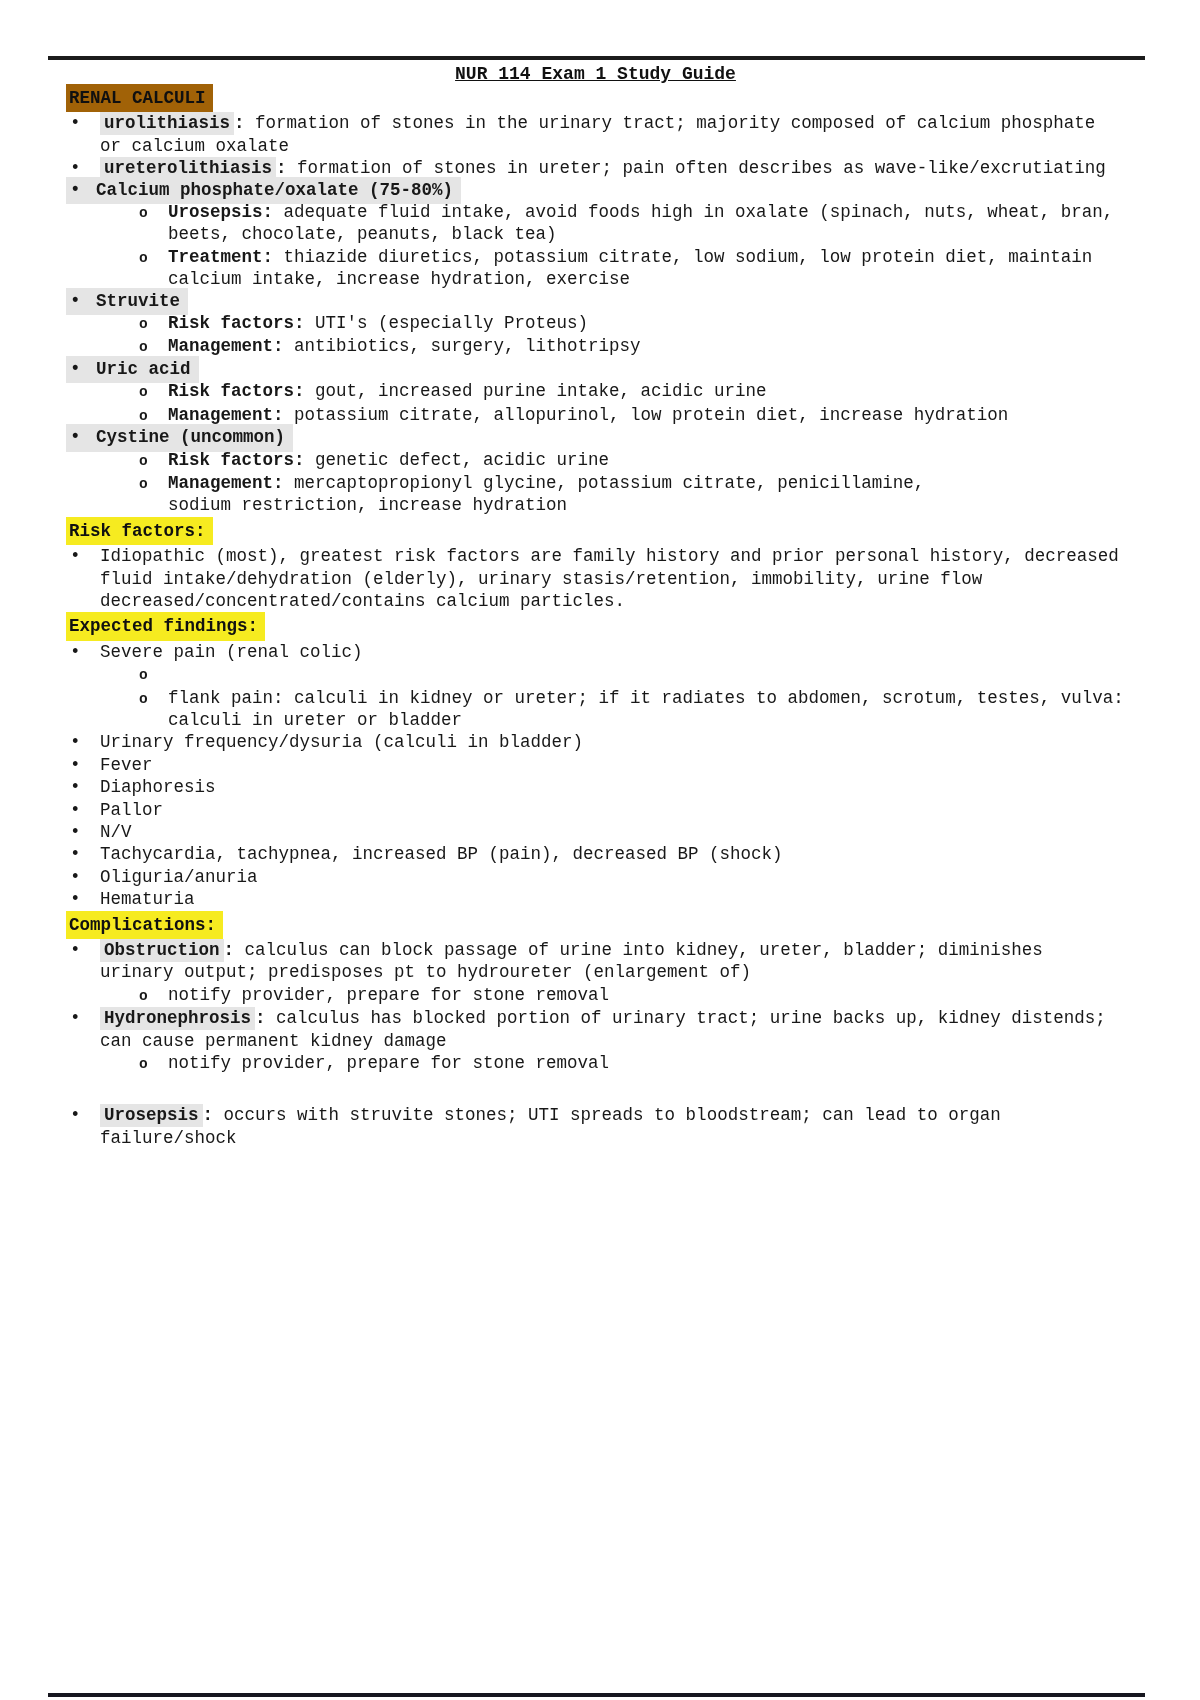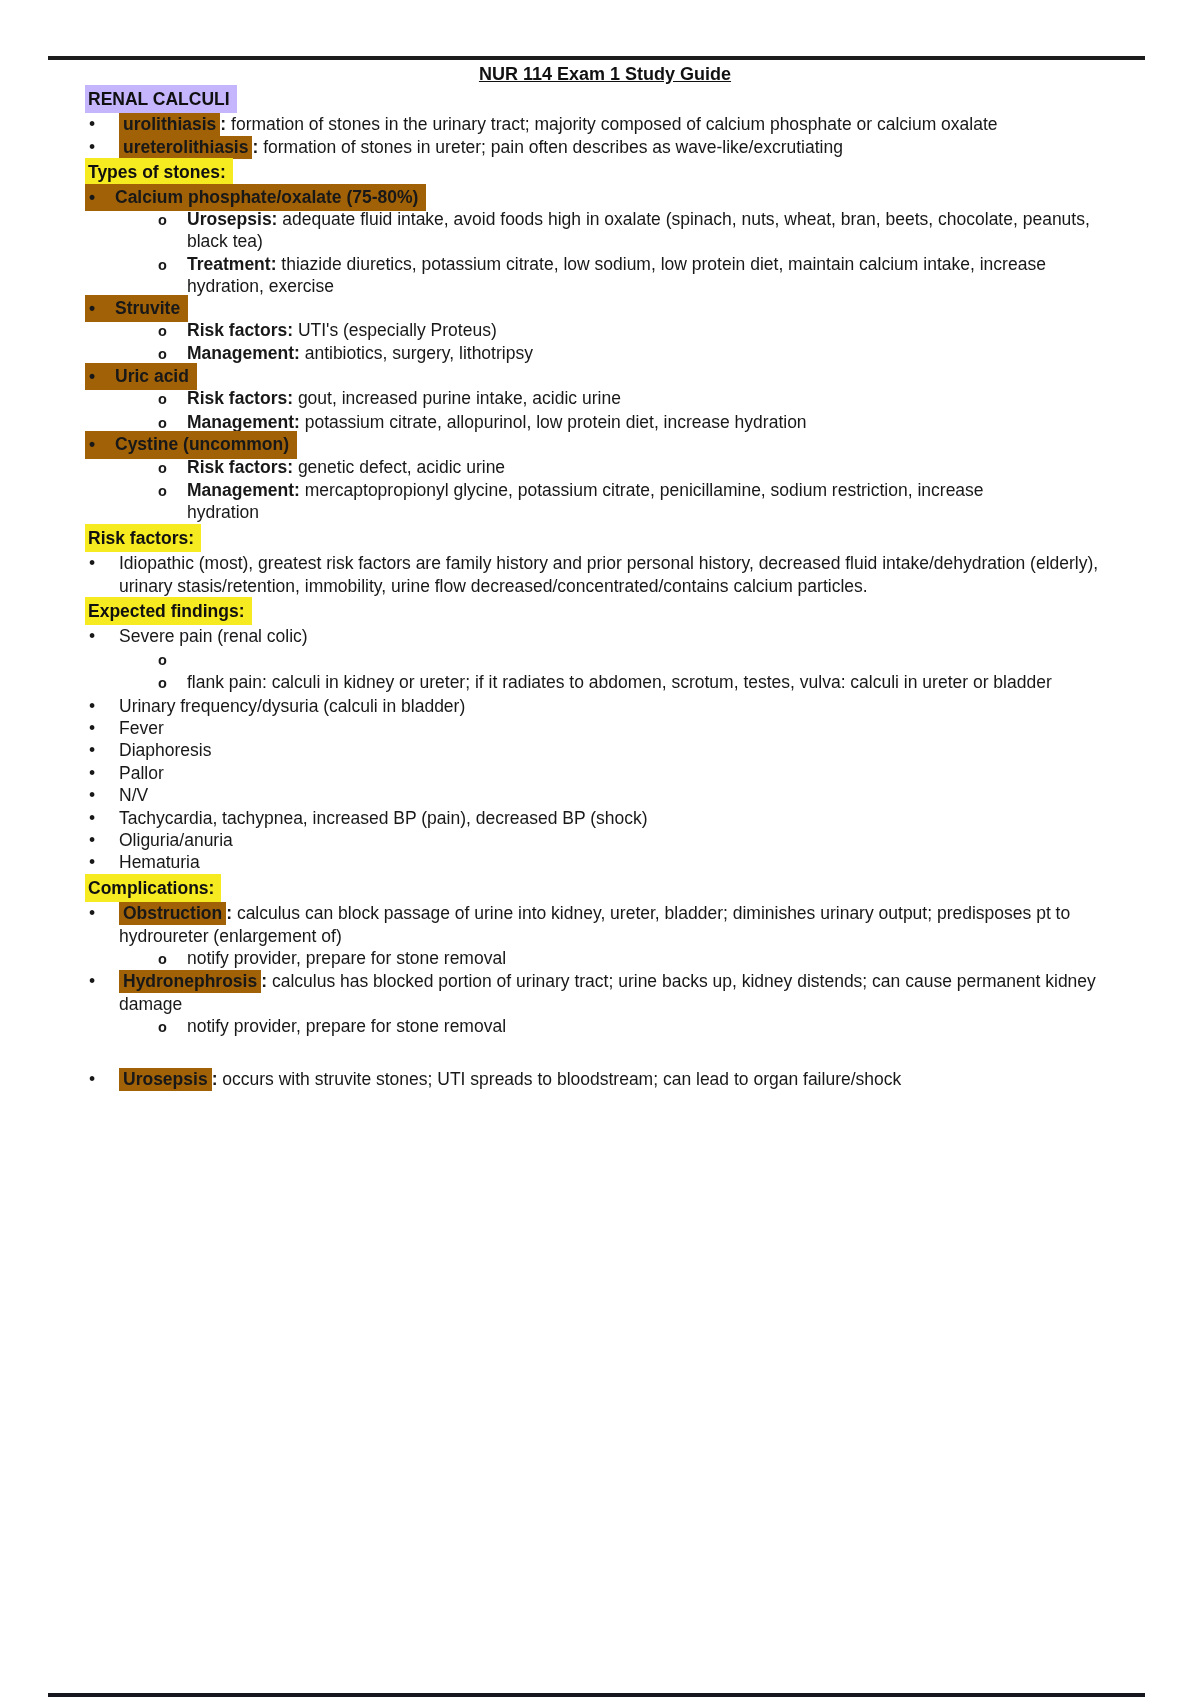--- a/index.html
+++ b/index.html
@@ -9,38 +9,38 @@
     background: #ffffff;
     font-family: "Liberation Sans", sans-serif;
     color: #181818;
     position: relative;
     overflow: hidden;
   }
   .rule { position: absolute; left: 48px; width: 1097px; height: 4px; }
   .rule-top { top: 56px; background: #1c1c1c; }
   .rule-bottom { top: 1693px; background: #16161f; }
 
-  .page { padding: 62px 75px 0 85px; }
+  .page { padding: 62px 75px 0 66px; font-family: Liberation Mono, monospace; }
 
   .title {
     margin: 0; padding: 2px 0 0 0;
     text-align: center;
     font-size: 18px; font-weight: bold;
     text-decoration: underline;
     color: #111;
   }
 
   h2.sec { margin: 0; font-size: 17.5px; line-height: 22.4px; font-weight: bold; }
   .sec-main { margin: 46px 0 14px 0; }
   .sec-sub  { margin: 14px 0 12px 0; }
 
   .chip { display: inline-block; padding: 3px 7px 3px 3px; color: #101010; }
-  .hl-magenta { background: #c4b5fd; }
+  .hl-magenta { background: #a16207; }
   .hl-yellow  { background: #f6eb20; }
-  .hl-cyan    { background: #a16207; }
+  .hl-cyan    { background: #e5e5e5; }
 
   .row { display: flex; align-items: baseline; font-size: 17.5px; line-height: 22.4px; }
   .row.l2 { padding-left: 71px; }
   .m1 { flex: 0 0 34px; }
   .m1::before { content: "\2022"; font-size: 17.5px; padding-left: 4px; }
   .m2 { flex: 0 0 31px; }
   .m2::before { content: "o"; font-weight: bold; font-size: 14.5px; padding-left: 2px; }
   .txt { flex: 1 1 auto; }
   .b { font-weight: bold; }
   .term { font-weight: bold; padding: 1px 4px 2px 4px; }
@@ -67,21 +67,20 @@
     <span class="m1"></span>
     <div class="txt"><span class="term hl-cyan">urolithiasis</span><span class="b">:</span>
       <span>formation of stones in the urinary tract; majority composed of calcium phosphate or calcium oxalate</span></div>
   </div>
   <div class="row l1">
     <span class="m1"></span>
     <div class="txt"><span class="term hl-cyan">ureterolithiasis</span><span class="b">:</span>
       <span>formation of stones in ureter; pain often describes as wave-like/excrutiating</span></div>
   </div>
 
-  <h2 class="sec sec-sub"><span class="chip hl-yellow">Types of stones:</span></h2>
 
   <div class="row l1">
     <span class="stone-chip hl-cyan">
         <span class="m1in">•</span>
         <span>Calcium phosphate/oxalate (75-80%)</span>
       </span>
   </div>
   <div class="row l2">
     <span class="m2"></span>
     <div class="txt"><span class="b">Urosepsis:</span>

